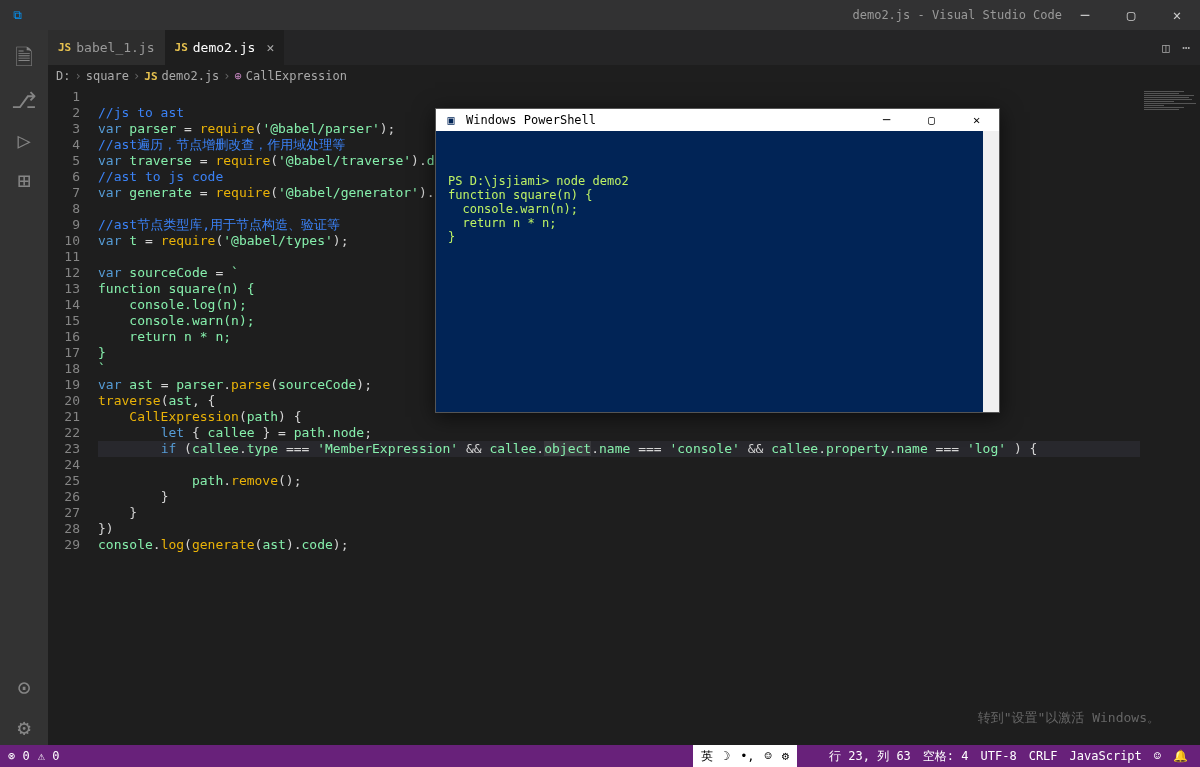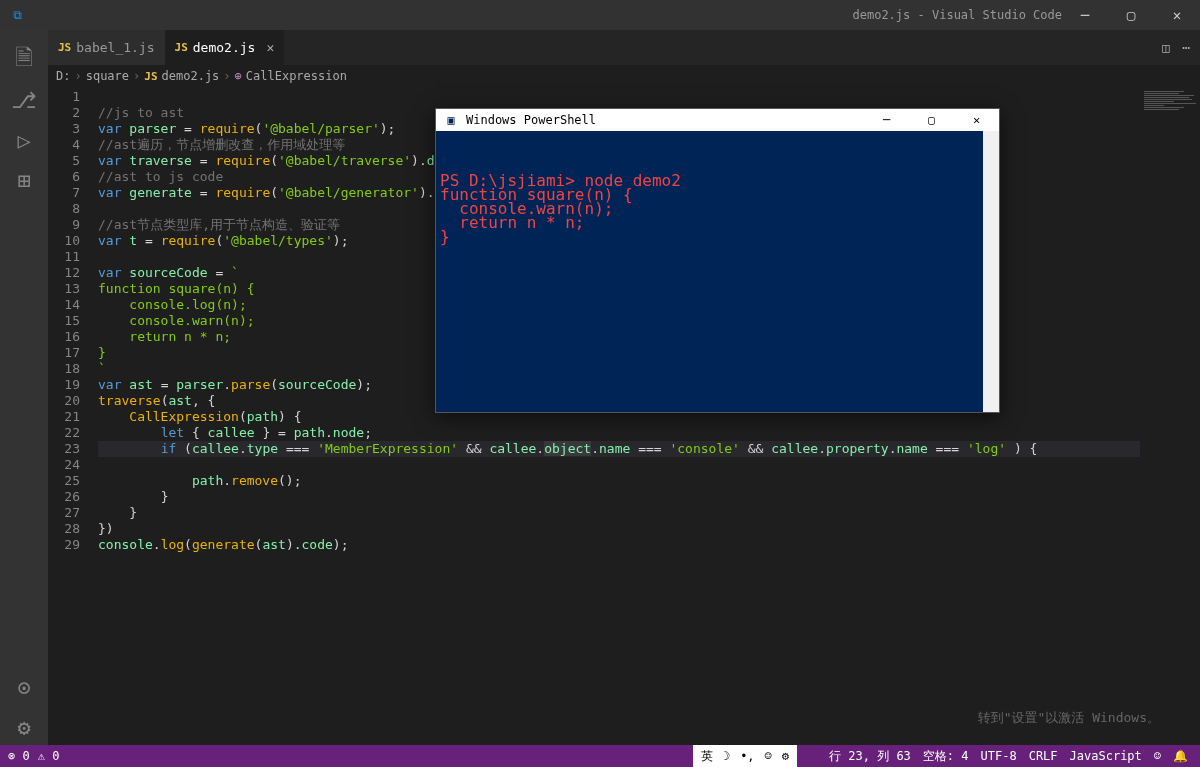--- a/index.html
+++ b/index.html
@@ -25,38 +25,38 @@
 .breadcrumb{height:22px;padding-left:8px;display:flex;align-items:center;gap:4px;font-size:12px;color:#aaa;background:#1e1e1e}
 .breadcrumb .sep{color:#666}
 .breadcrumb .sym{color:#c586c0}
 .editor{flex:1;display:flex;background:#1e1e1e;font-family:Consolas,monospace;font-size:13px;position:relative}
 .gutter{width:50px;text-align:right;padding-right:18px;color:#858585;padding-top:2px;line-height:16px}
 .gutter div{height:16px}
 .code{flex:1;padding-top:2px;line-height:16px;white-space:pre}
 .code div{height:16px}
 .minimap{width:60px;height:100%;position:absolute;right:0;top:0;background:#1e1e1e;padding:4px}
 .minimap-line{height:1px;margin-bottom:1px;background:#555}
-.c{color:#737373}
+.c{color:#3b82f6}
 .k{color:#569cd6}
 .v{color:#86efac}
-.s{color:#84cc16}
+.s{color:#86efac}
 .f{color:#eab308}
 .p{color:#d4d4d4}
 .hl{background:rgba(100,100,100,0.3)}
 .linehl{background:rgba(50,50,60,0.5)}
 .statusbar{height:22px;background:#68217a;color:#fff;display:flex;align-items:center;font-size:12px;position:absolute;bottom:0;left:0;right:0}
 .statusbar .left{display:flex;align-items:center;gap:8px;padding-left:8px}
 .statusbar .right{margin-left:auto;display:flex;align-items:center;gap:12px;padding-right:12px}
 .ime{background:#fff;color:#000;padding:0 8px;height:22px;display:flex;align-items:center;gap:10px;margin-right:20px}
 .powershell{position:absolute;left:435px;top:108px;width:565px;height:305px;background:#0c0c0c;border:1px solid #555;box-shadow:0 4px 20px rgba(0,0,0,0.6);z-index:10;display:flex;flex-direction:column}
 .ps-title{height:22px;background:#fff;color:#000;display:flex;align-items:center;font-size:12px}
 .ps-title .ps-icon{width:30px;text-align:center;color:#012456}
 .ps-title .ps-controls{margin-left:auto;display:flex}
 .ps-title .ps-controls span{width:45px;text-align:center;cursor:pointer}
-.ps-body{flex:1;background:#012456;color:#ef4444;font-family:Consolas,monospace;font-size:16px;padding:1px 4px;line-height:14px;white-space:pre;overflow:hidden;position:relative}
+.ps-body{flex:1;background:#012456;color:#bef264;font-family:Consolas,monospace;font-size:12px;padding:1px 12px;line-height:14px;white-space:pre;overflow:hidden;position:relative}
 .ps-scroll{position:absolute;right:0;top:0;bottom:0;width:16px;background:#f0f0f0}
 .watermark{position:absolute;right:40px;bottom:40px;color:#666;z-index:5}
 .watermark .w1{font-size:22px}
 .watermark .w2{font-size:13px}
 </style>
 </head>
 <body>
 
 <div class="titlebar">
   <div class="vscode-icon">⧉</div>

